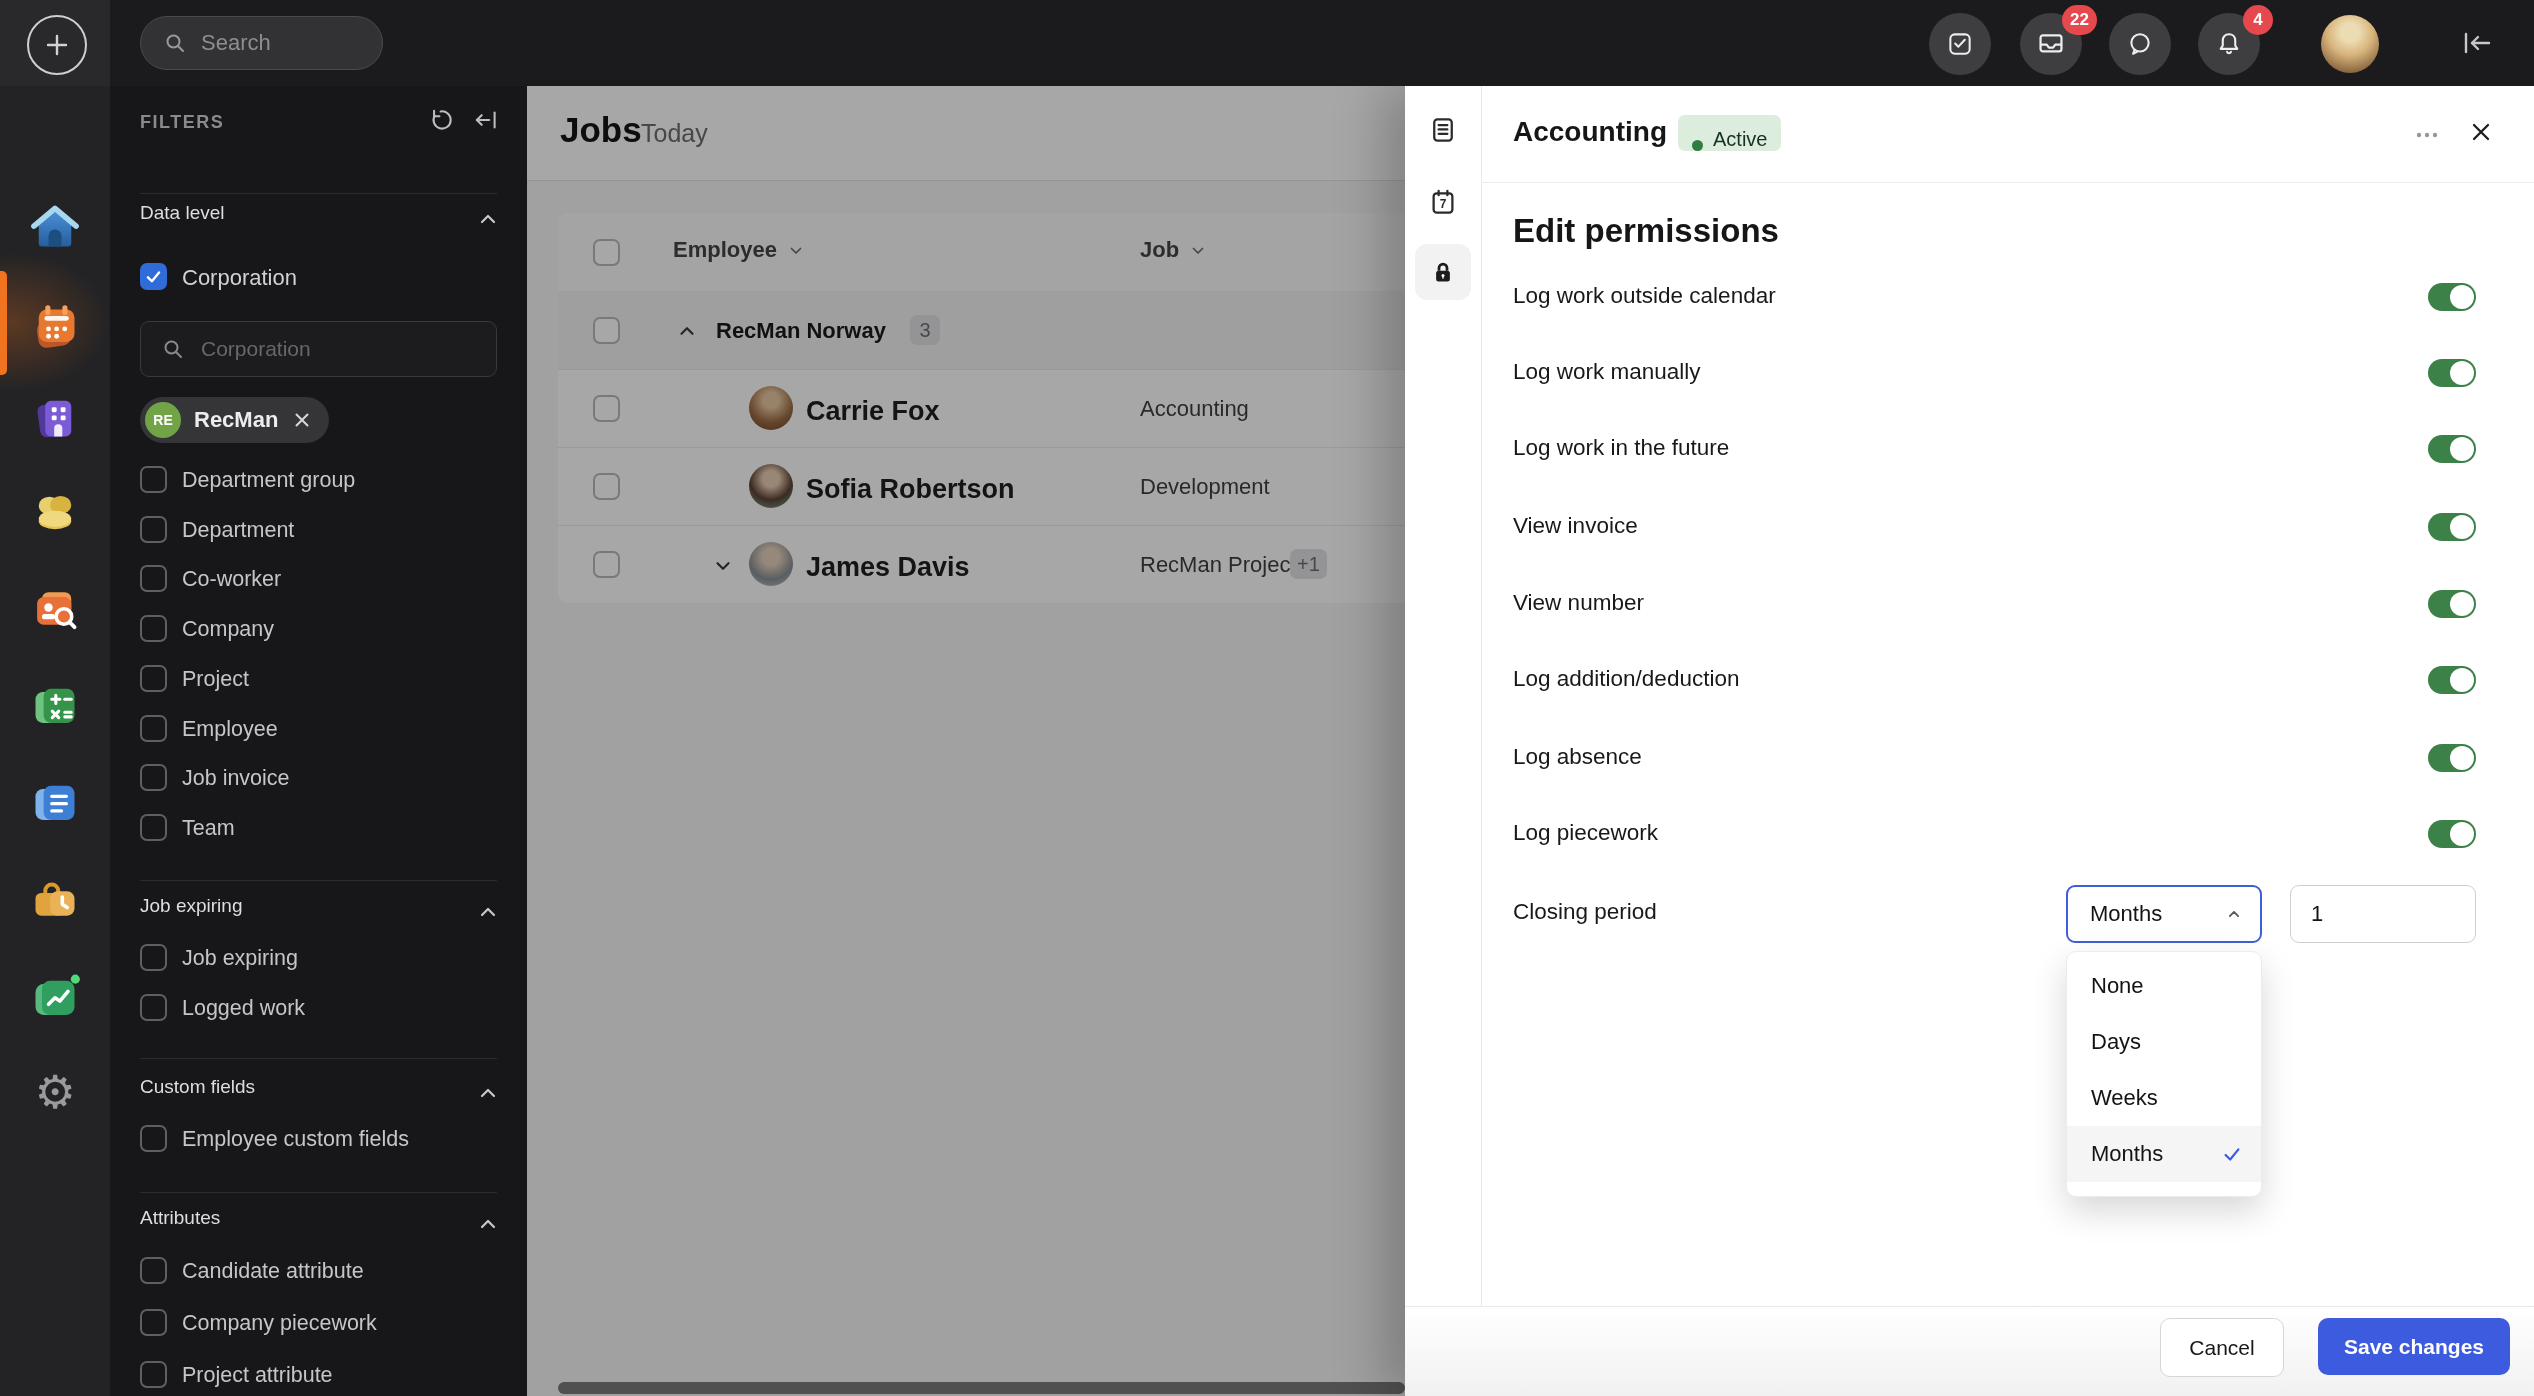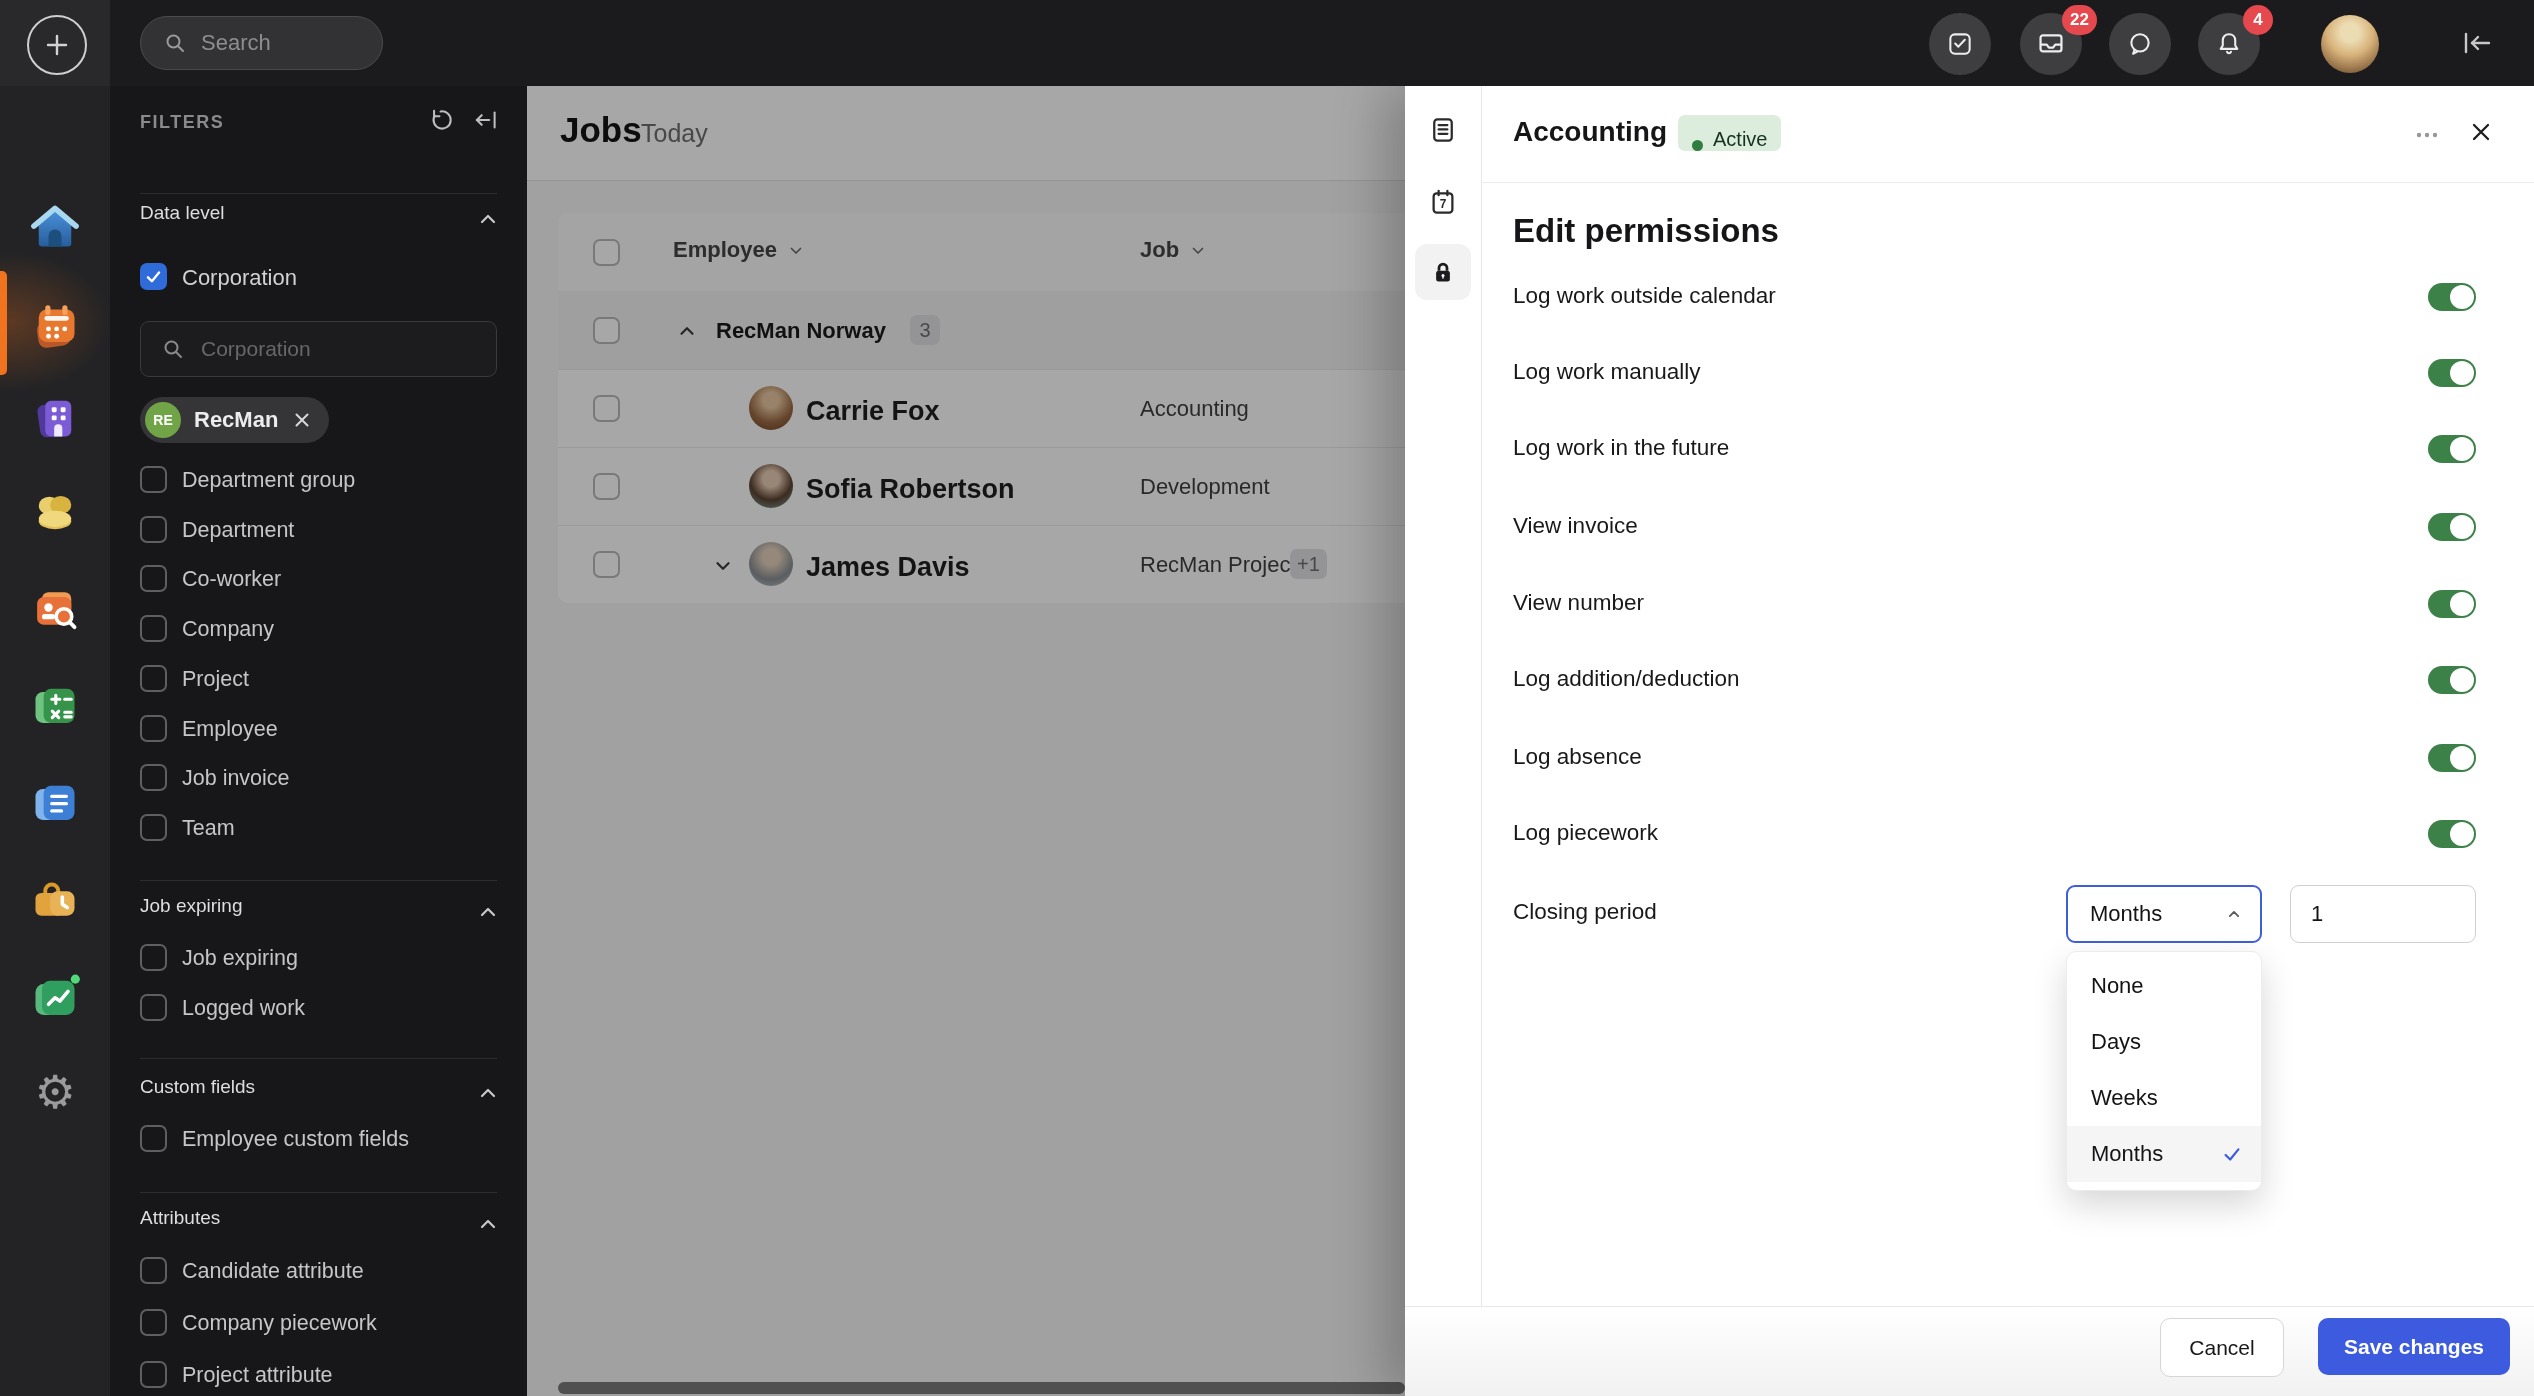--- a/index.html
+++ b/index.html
@@ -86,21 +86,21 @@
   .toggle{width:48px;height:28px;border-radius:14px;background:#3c8148;z-index:26;}
   .toggle .knob{position:absolute;right:2px;top:2px;width:24px;height:24px;border-radius:50%;background:#fff;}
   .p-select{left:2066px;top:885px;width:196px;height:58px;border:2px solid #3f5fd9;border-radius:9px;background:#fff;
             display:flex;align-items:center;justify-content:space-between;padding:0 16px 0 22px;box-sizing:border-box;z-index:27;}
   .p-select-text{color:#141416;font-size:22px;}
   .p-value{left:2290px;top:885px;width:186px;height:58px;border:1.5px solid #cfcfd2;border-radius:9px;background:#fff;
            box-sizing:border-box;z-index:27;}
   .p-value input{width:100%;height:100%;border:none;outline:none;background:transparent;color:#141416;
                  font-size:22px;padding:0 0 0 20px;font-family:inherit;box-sizing:border-box;}
   .p-menu{left:2066px;top:951px;width:196px;background:#fff;border-radius:10px;border:1px solid #ececee;
-          box-shadow:0 14px 34px rgba(0,0,0,0.16);padding:6px 0 8px 0;z-index:28;box-sizing:border-box;}
+          box-shadow:0 14px 34px rgba(0,0,0,0.16);padding:6px 0 14px 0;z-index:28;box-sizing:border-box;}
   .p-menu-item{height:56px;display:flex;align-items:center;justify-content:space-between;
                padding:0 18px 0 24px;font-size:22px;color:#141416;}
   .p-menu-item.selected{background:#f5f5f6;}
   .p-footer{left:1405px;top:1306px;width:1129px;height:90px;background:linear-gradient(#ffffff,#f1f1f2);
             border-top:1px solid #e8e8e9;z-index:27;}
   .btn-cancel{left:2160px;top:1318px;width:122px;height:57px;border-radius:10px;background:#fff;
               border:1px solid #d6d6d8;color:#18181a;font-size:21px;display:flex;align-items:center;justify-content:center;z-index:28;}
   .btn-save{left:2318px;top:1318px;width:192px;height:57px;border-radius:10px;background:#3d5bde;
             color:#fff;font-size:21px;font-weight:600;display:flex;align-items:center;justify-content:center;z-index:28;}
 </style>

